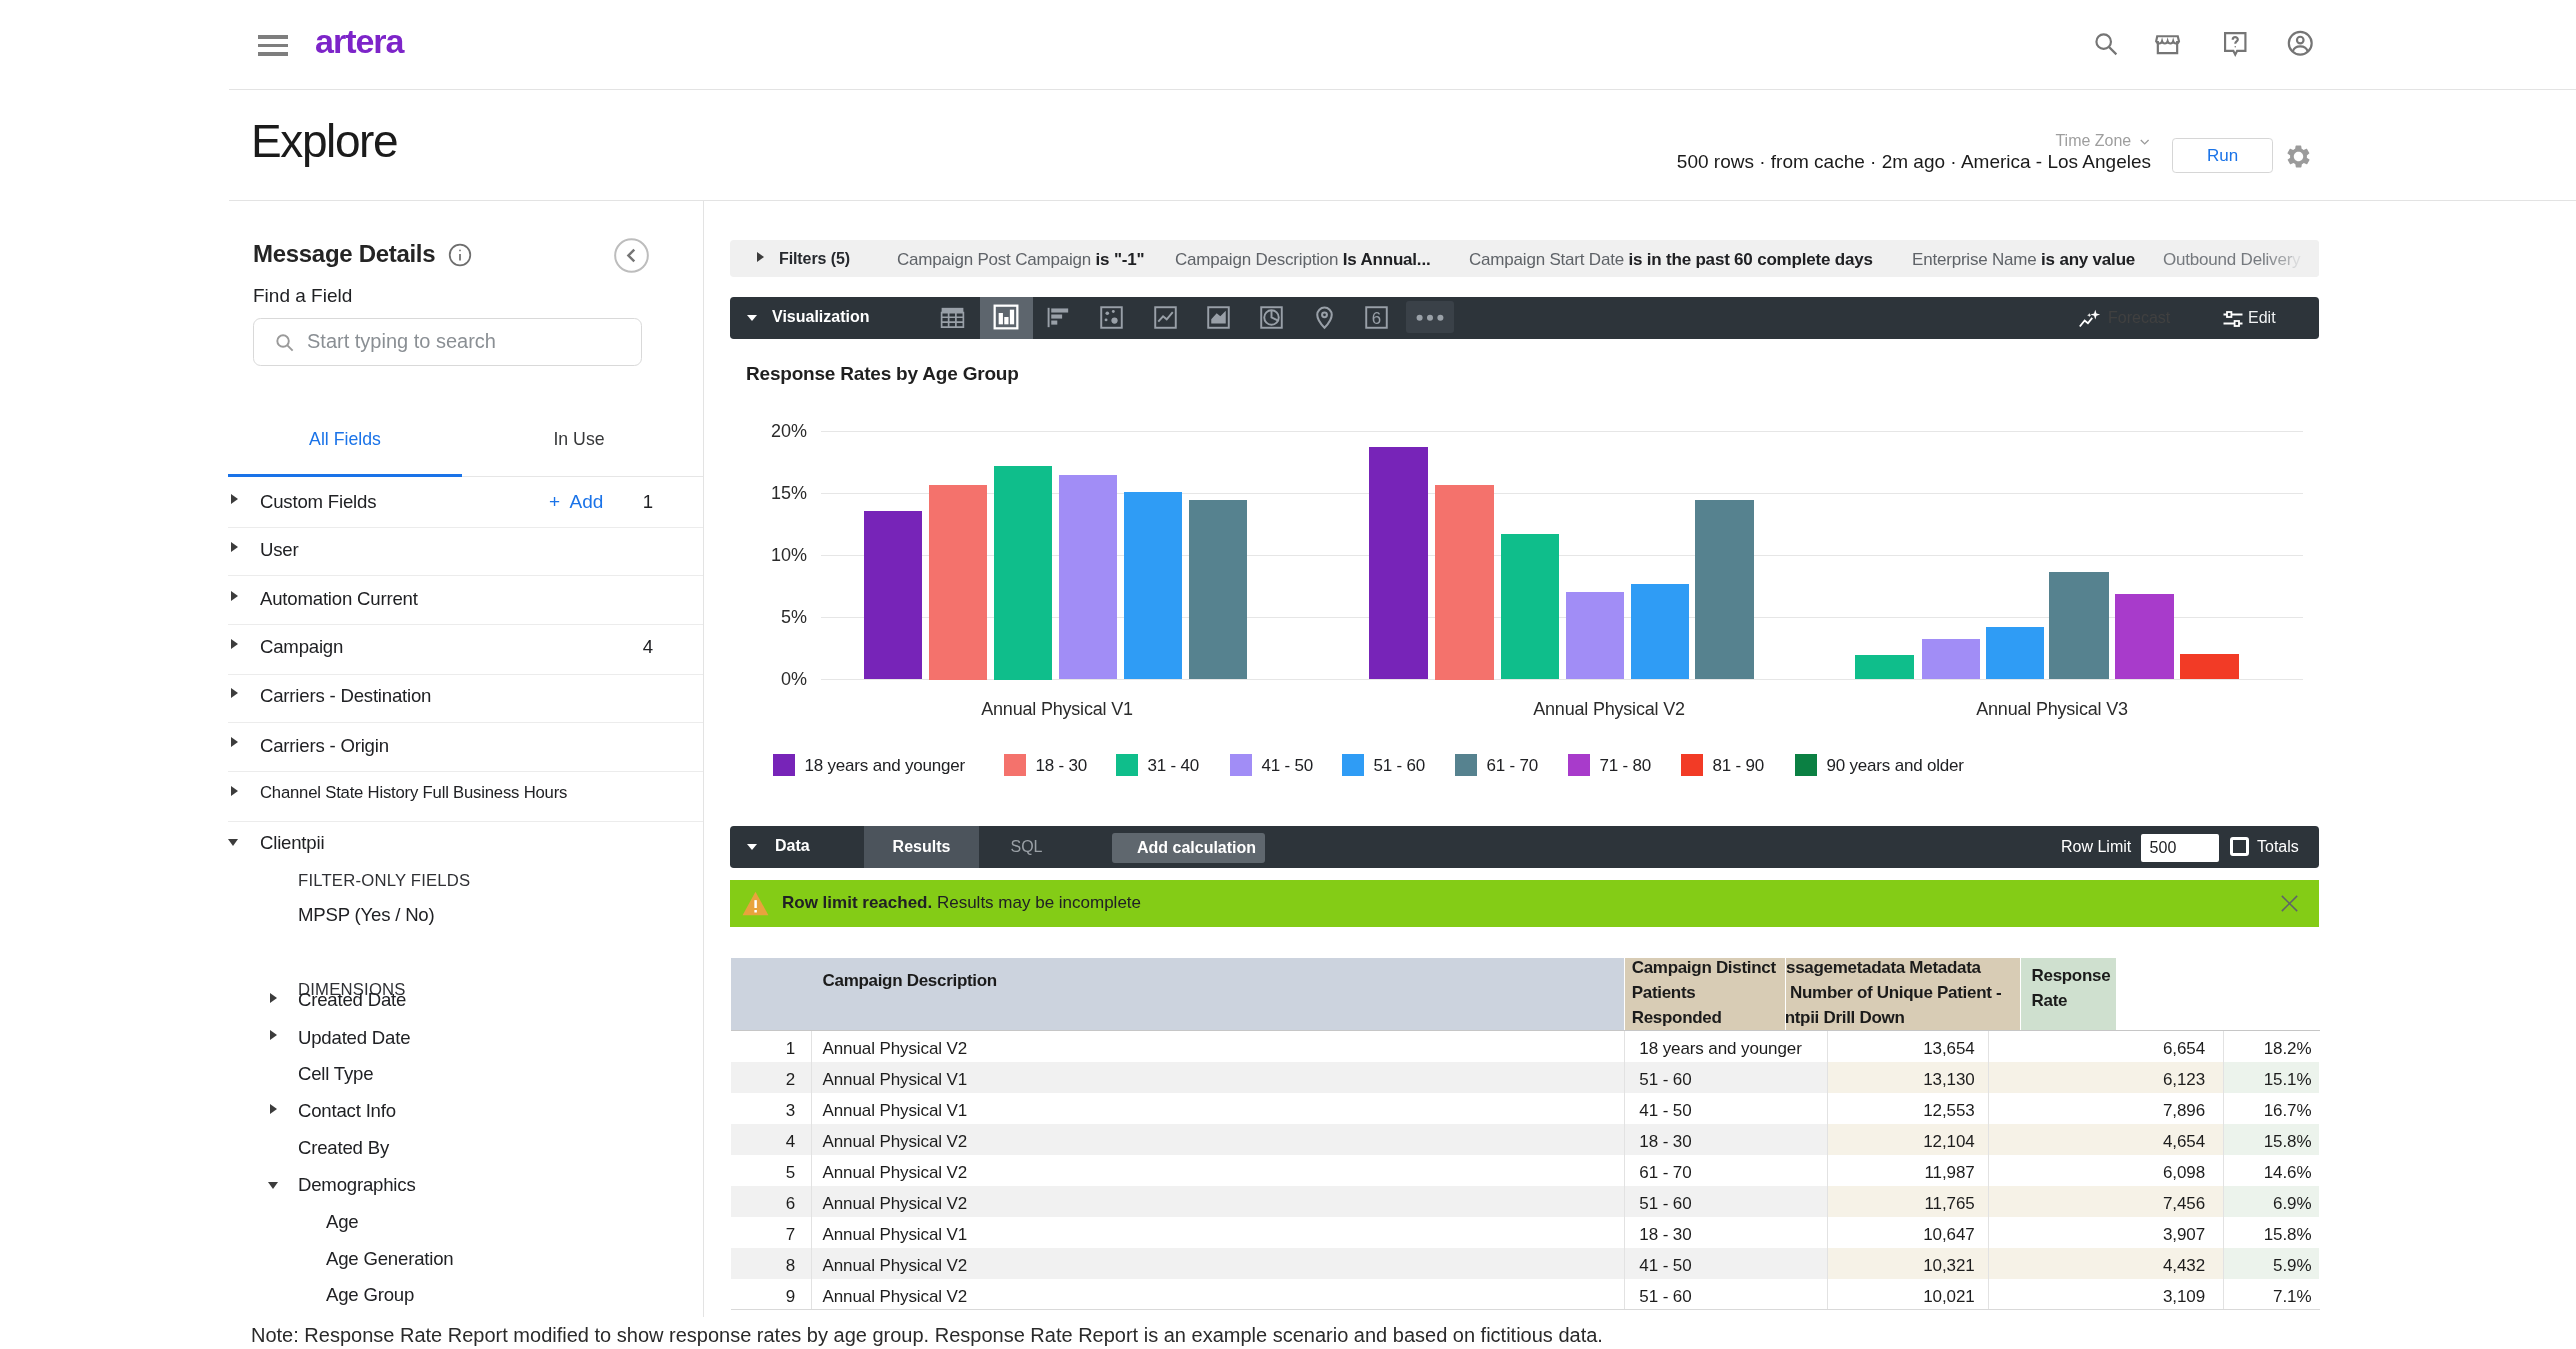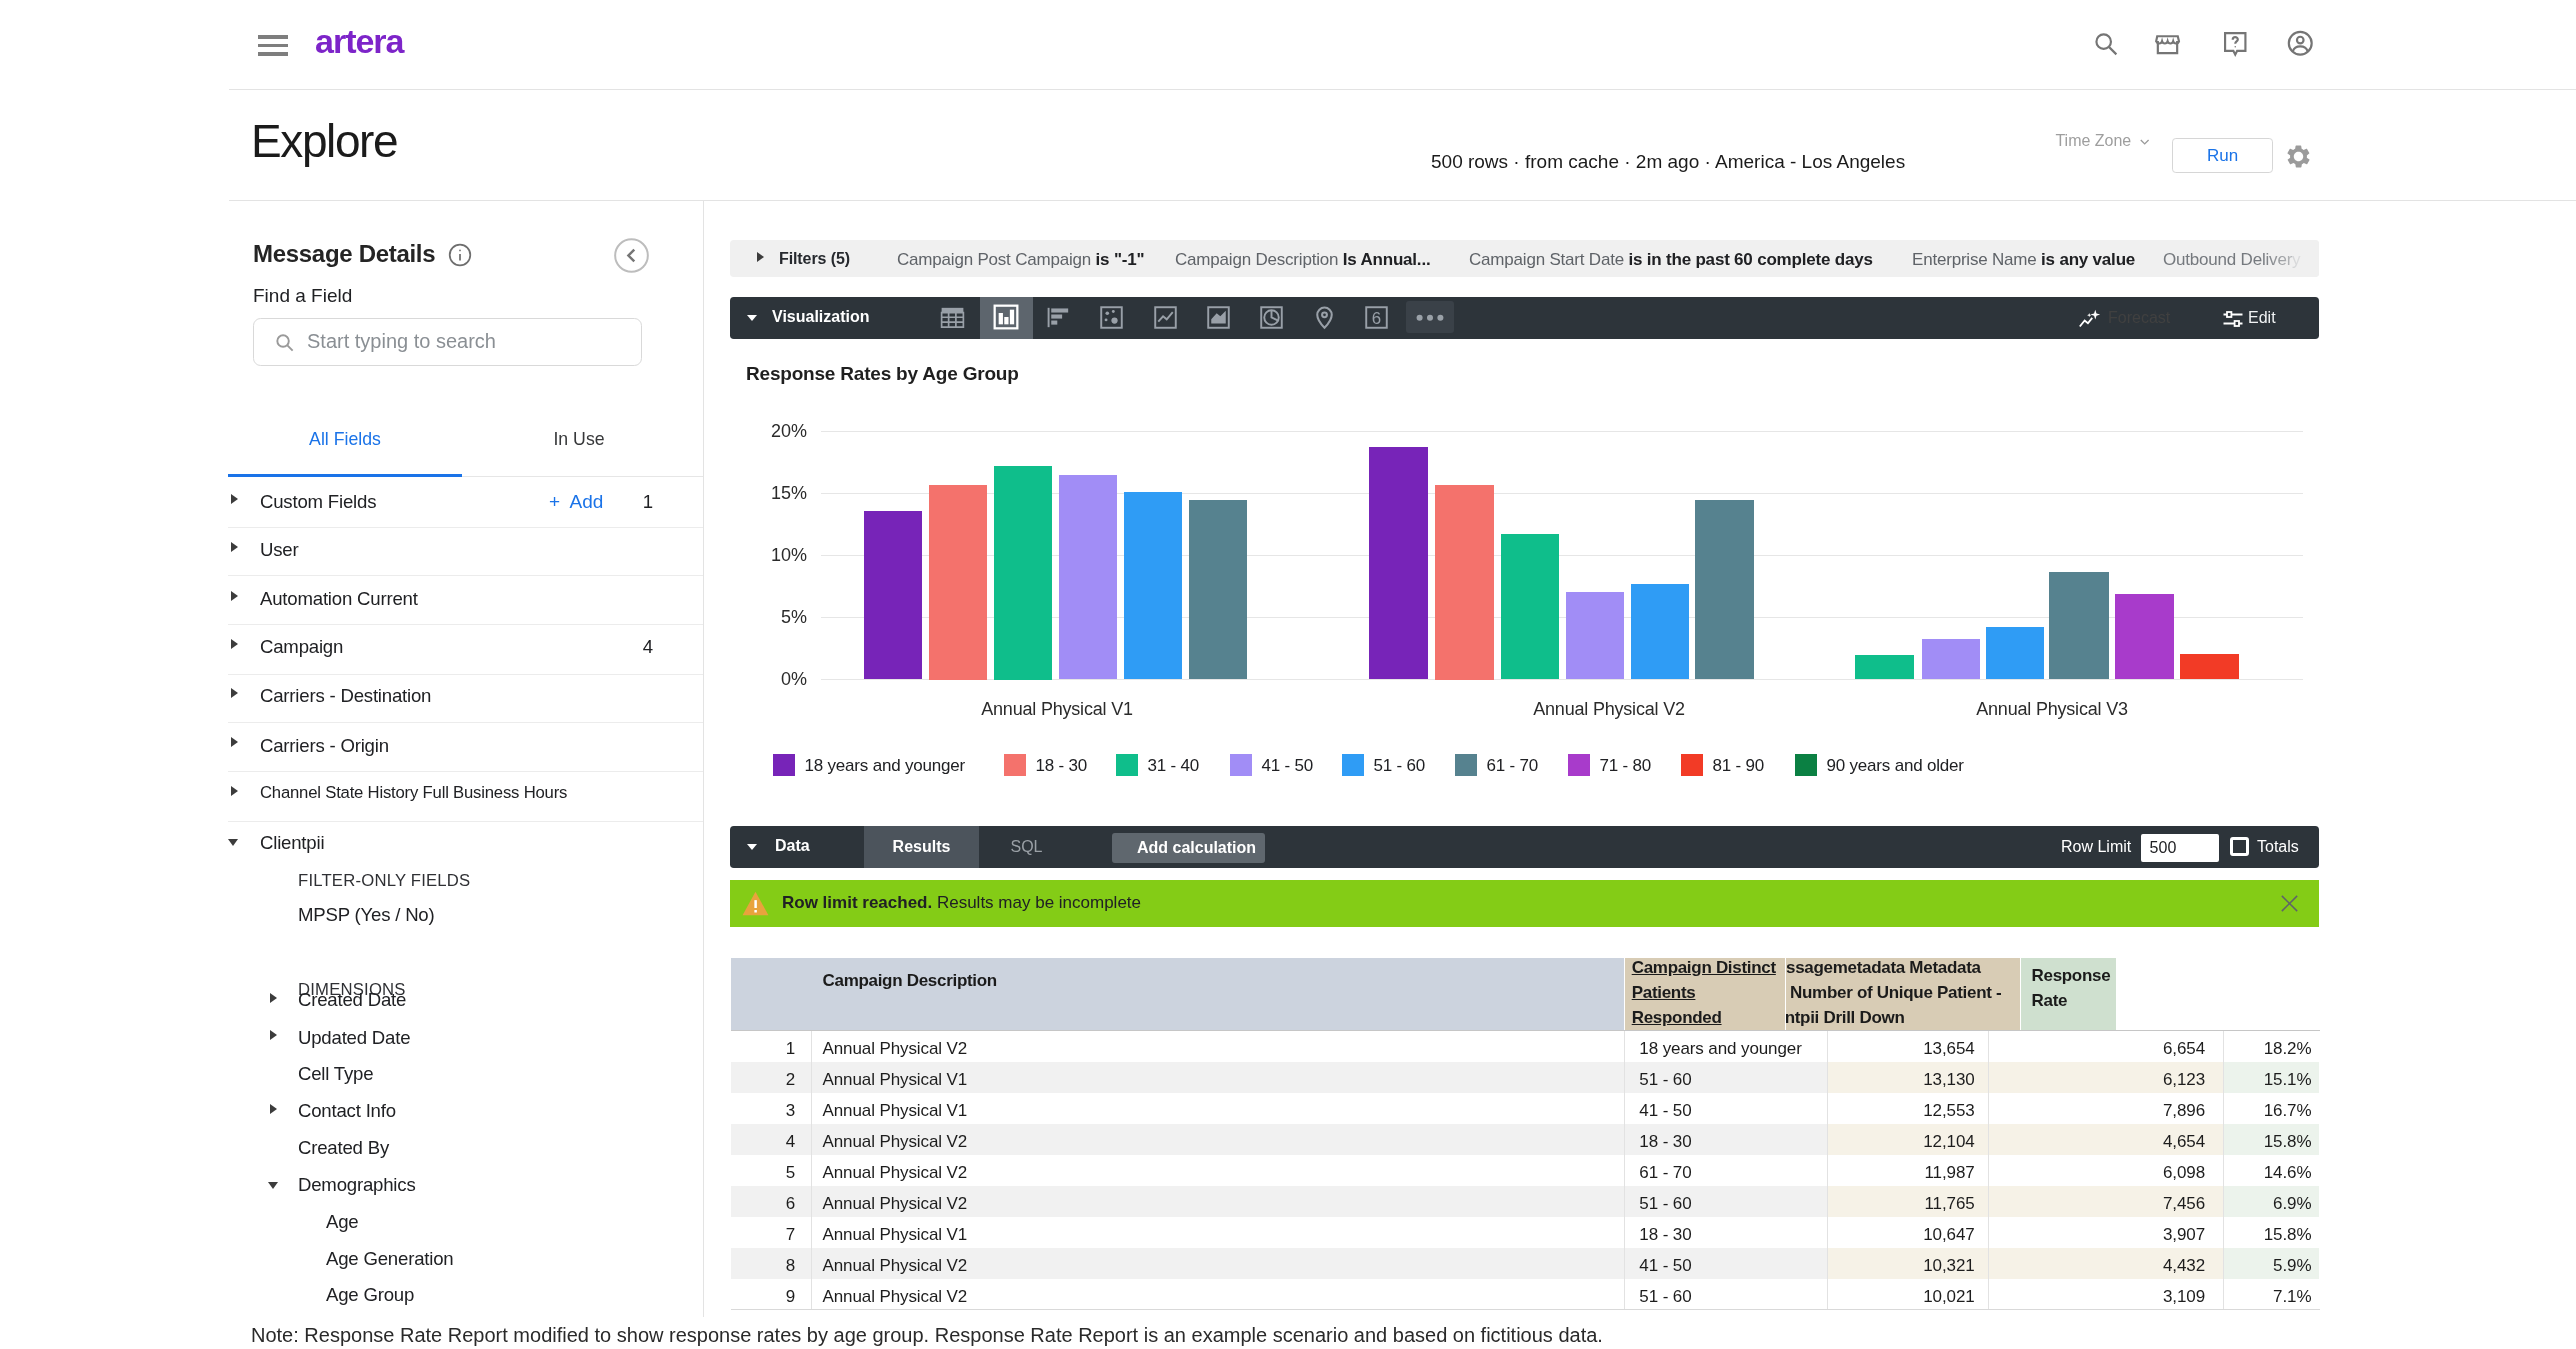--- a/index.html
+++ b/index.html
@@ -72,21 +72,21 @@
       <path d="M6.2 18.2 C7 15.6 9.3 14.4 12 14.4 C14.7 14.4 17 15.6 17.8 18.2"></path>
     </svg>
   </div>
 
   <div class="hline" style="left:229px; top:89px; width:2347px;"></div>
 
   <div class="abs" style="left:251px; top:114px; font-size:46px; letter-spacing:-1.4px; color:#1b1b1b;">Explore</div>
   <div class="abs" style="left:1717px; top:132px; width:434px; text-align:right; font-size:16px; color:#9e9e9e;">Time Zone <svg style="display:inline-block;vertical-align:middle;margin-left:1.9px;" width="13.4" height="13.4" viewBox="0 0 24 24" fill="none" stroke="#9a9a9a" stroke-width="2.4">
         <path d="M5 9 L12 16 L19 9"></path>
       </svg></div>
-  <div class="abs" style="left:1431px; top:151px; width:720px; font-size:19px; color:#1b1b1b;">500 rows · from cache · 2m ago · America - Los Angeles</div>
+  <div class="abs" style="left:1431px; top:151px; width:720px; text-align:right; font-size:19px; color:#1b1b1b;">500 rows · from cache · 2m ago · America - Los Angeles</div>
   <div class="abs" style="left:2172px; top:138px; width:101px; height:35px; border:1px solid #d6d6d6; border-radius:3.8px; background:#fff; text-align:center; line-height:33px; font-size:17px; color:#1a73e8;">Run</div>
   <div class="abs" id="icon-gear" style="left:2285px; top:143px;">
     <svg width="27" height="27" viewBox="0 0 24 24" fill="#9b9b9b" fill-rule="evenodd">
       <path d="M19.4 13 c0-.3.1-.6.1-1 s0-.7-.1-1 l2.1-1.6 c.2-.2.2-.4.1-.6 l-2-3.4 c-.1-.2-.4-.3-.6-.2 l-2.5 1 c-.5-.4-1.1-.7-1.7-1 l-.4-2.6 c0-.2-.2-.4-.5-.4 h-4 c-.2 0-.4.2-.5.4 l-.4 2.6 c-.6.2-1.2.6-1.7 1 l-2.5-1 c-.2-.1-.5 0-.6.2 l-2 3.4 c-.1.2-.1.5.1.6 L4.6 11 c0 .3-.1.6-.1 1 s0 .7.1 1 l-2.1 1.6 c-.2.2-.2.4-.1.6 l2 3.4 c.1.2.4.3.6.2 l2.5-1 c.5.4 1.1.7 1.7 1 l.4 2.6 c0 .2.2.4.5.4 h4 c.2 0 .4-.2.5-.4 l.4-2.6 c.6-.2 1.2-.6 1.7-1 l2.5 1 c.2.1.5 0 .6-.2 l2-3.4 c.1-.2.1-.5-.1-.6 L19.4 13 z M12 16.2 c-2.3 0-4.2-1.9-4.2-4.2 s1.9-4.2 4.2-4.2 s4.2 1.9 4.2 4.2 s-1.9 4.2-4.2 4.2 z"></path>
     </svg>
   </div>
 
   <div class="hline" style="left:229px; top:200px; width:2347px;"></div>
   <div class="vline" style="left:703px; top:201px; height:1116px;"></div>
 
@@ -384,21 +384,21 @@
       <line x1="4" y1="4" x2="20" y2="20"></line>
         <line x1="20" y1="4" x2="4" y2="20"></line>
     </svg>
   </div>
 
   <div class="abs" style="left:731px; top:958px; width:1589px;">
     <div style="display:flex; height:73px; border-bottom:1px solid #c6c6c6;">
       <div class="hc" style="width:81px; background:#ccd3de;"></div>
       <div class="hc" style="width:812px; background:#ccd3de; padding:9.5px 0 0 10.5px;">Campaign Description</div>
       <div class="hc" style="width:161px; background:#d8ccb5; border-left:1px solid #fff; padding:0 0 0 6.7px; white-space:nowrap; overflow:hidden;">
-          <div style="margin-top:-2.9px;text-decoration:underline;">Campaign Distinct<br>Patients<br>Responded</div>
+          <div style="margin-top:-2.9px;">Campaign Distinct<br>Patients<br>Responded</div>
         </div>
       <div class="hc" style="width:235px; background:#d8ccb5; border-left:1px solid #fff; padding:0; overflow:hidden;">
         <div style="white-space:nowrap; margin-top:-2.9px;">ssagemetadata Metadata</div>
         <div style="white-space:nowrap; margin-left:-4.8px; letter-spacing:-0.3px;">l Number of Unique Patient -</div>
         <div style="white-space:nowrap; margin-left:-10.5px;">entpii Drill Down</div>
       </div>
       <div class="hc" style="width:96px; background:#cfe0cf; border-left:1px solid #fff; padding:4.8px 0 0 10.5px;">Response<br>Rate</div>
     </div>
     <div class="trow">
         <div class="c0">1</div>

